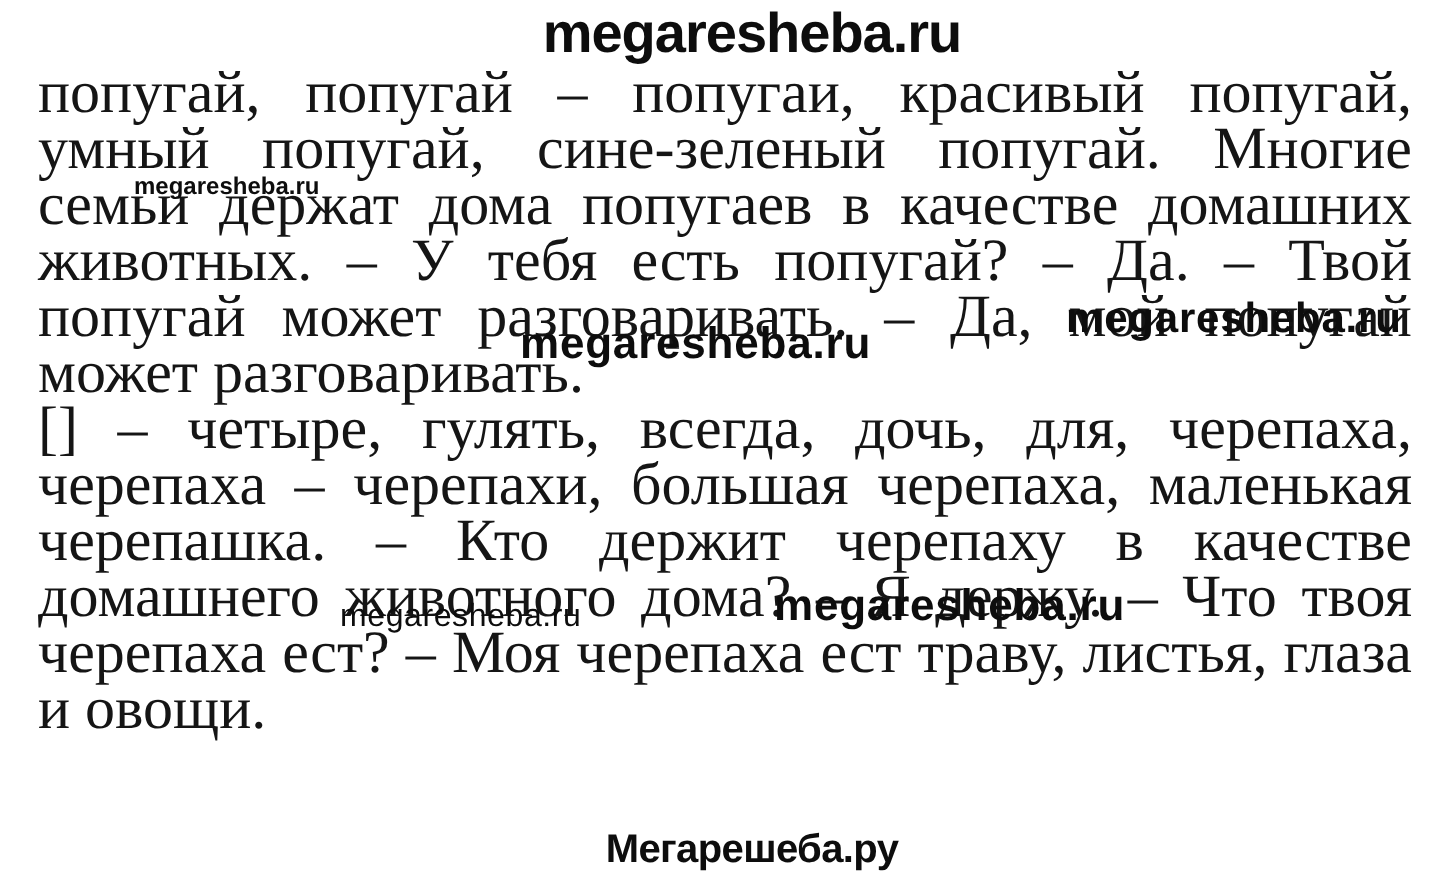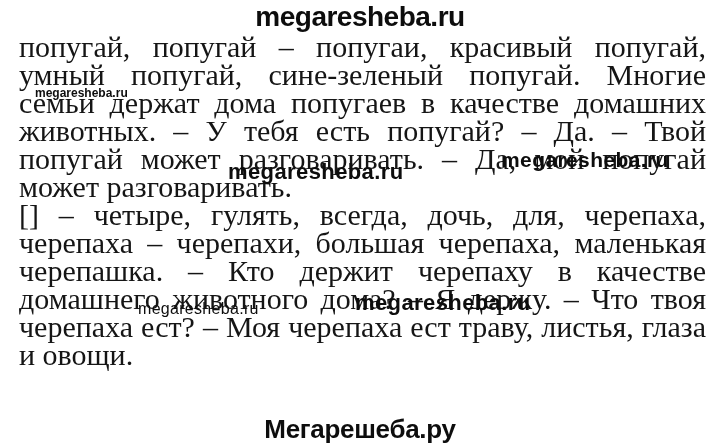--- a/index.html
+++ b/index.html
@@ -13,20 +13,21 @@
     height: 448px;
     background: #ffffff;
     overflow: hidden;
     font-family: "Liberation Serif", serif;
   }
   .wm {
     position: absolute;
     font-family: "Liberation Sans", sans-serif;
     color: #0d0d0d;
     white-space: nowrap;
+    padding-left: 32px;
   }
   .wm-header {
     top: 1px;
     left: 0;
     right: 0;
     text-align: center;
     font-size: 28px;
     font-weight: bold;
     letter-spacing: -0.5px;
   }
@@ -62,21 +63,21 @@
     left: 138px;
     font-size: 16px;
     font-weight: normal;
     letter-spacing: 0.3px;
   }
   .wm-footer {
     top: 414px;
     left: 0;
     right: 0;
     text-align: center;
-    font-size: 26px;
+    font-size: 20px;
     font-weight: bold;
     letter-spacing: -0.3px;
   }
   .body-text {
     position: absolute;
     top: 33px;
     left: 19px;
     width: 687px;
     color: #151515;
     font-family: "Liberation Serif", serif;

